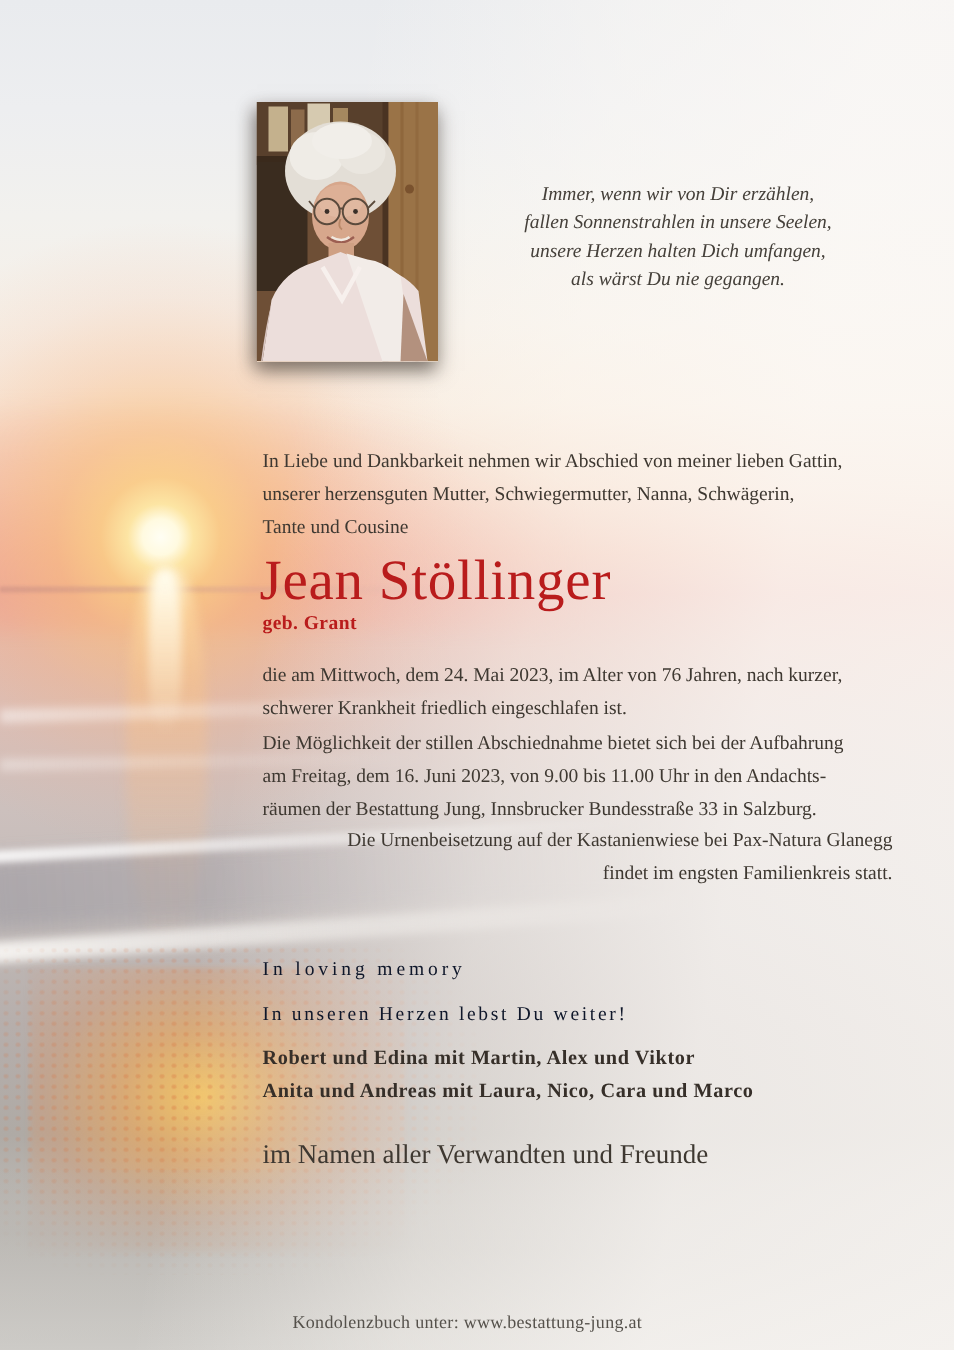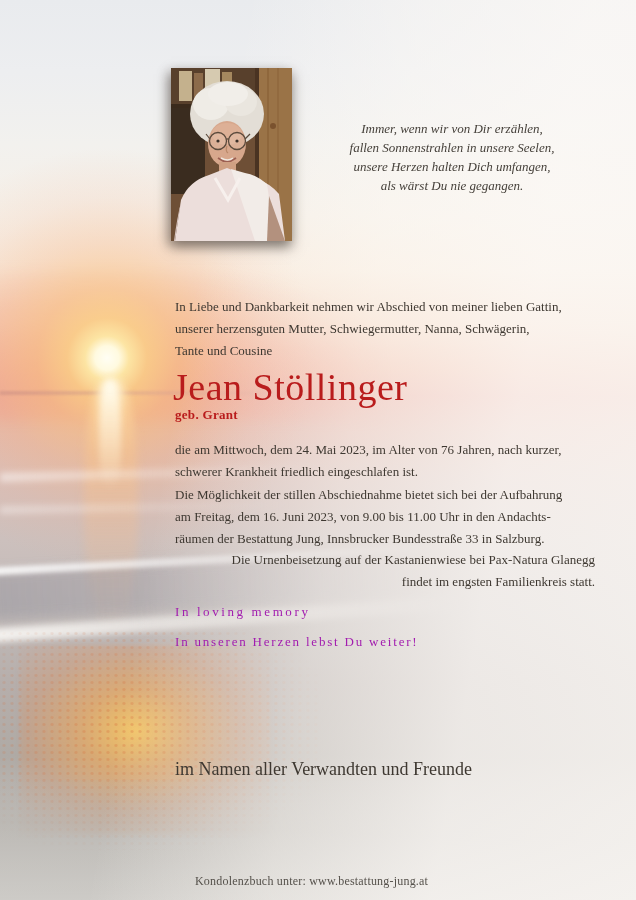--- a/index.html
+++ b/index.html
@@ -123,21 +123,21 @@
   .name   {
     left:173px; top:367px; width:420px; margin:0;
     font-size:38px; font-weight:400; line-height:40px; letter-spacing:0.5px;
     color:#b91c1c;
   }
   .maiden { left:175px; top:407px; width:200px; font-size:13px; font-weight:700; letter-spacing:0.3px; color:#b91c1c; }
   .para   { left:175px; top:0; width:420px; font-size:13px; line-height:22px; }
   .p-death   { top:439px; }
   .p-viewing { top:484px; }
   .p-burial  { top:549px;text-align:right; }
-  .spaced { left:175px; width:420px; font-size:13px; color:#a21caf; }
+  .spaced { left:175px; width:420px; font-size:13px; color:#0f172a;margin-top:34px; }
   .mem-en { top:604px; letter-spacing:2.6px; }
   .mem-de { top:634px; letter-spacing:1.8px; }
   .bold-line { left:175px; width:440px; font-size:13.5px; font-weight:700; letter-spacing:0.4px; color:#362f29; }
   .husband { top:664px; }
   .family  { top:694px; line-height:22px; }
   .closing { left:175px; top:759px; width:420px; font-size:18px; }
   .footer-note { left:175px; top:874px; width:400px; font-size:12px; letter-spacing:0.2px; color:#55514b;margin-left:20px; }
 </style>
 </head>
 <body>
@@ -226,18 +226,20 @@
 schwerer Krankheit friedlich eingeschlafen ist.</div>
   <div class="tblock para p-viewing">Die Möglichkeit der stillen Abschiednahme bietet sich bei der Aufbahrung
 am Freitag, dem 16. Juni 2023, von 9.00 bis 11.00 Uhr in den Andachts-
 räumen der Bestattung Jung, Innsbrucker Bundesstraße 33 in Salzburg.</div>
   <div class="tblock para p-burial">Die Urnenbeisetzung auf der Kastanienwiese bei Pax-Natura Glanegg
 findet im engsten Familienkreis statt.</div>
 
   <div class="tblock spaced mem-en">In loving memory</div>
   <div class="tblock spaced mem-de">In unseren Herzen lebst Du weiter!</div>
 
+  <div class="tblock bold-line family">Robert und Edina mit Martin, Alex und Viktor
+Anita und Andreas mit Laura, Nico, Cara und Marco</div>
 
   <div class="tblock closing">im Namen aller Verwandten und Freunde</div>
 
   <div class="tblock footer-note">Kondolenzbuch unter: www.bestattung-jung.at</div>
 
 </div>
 
 </body></html>

